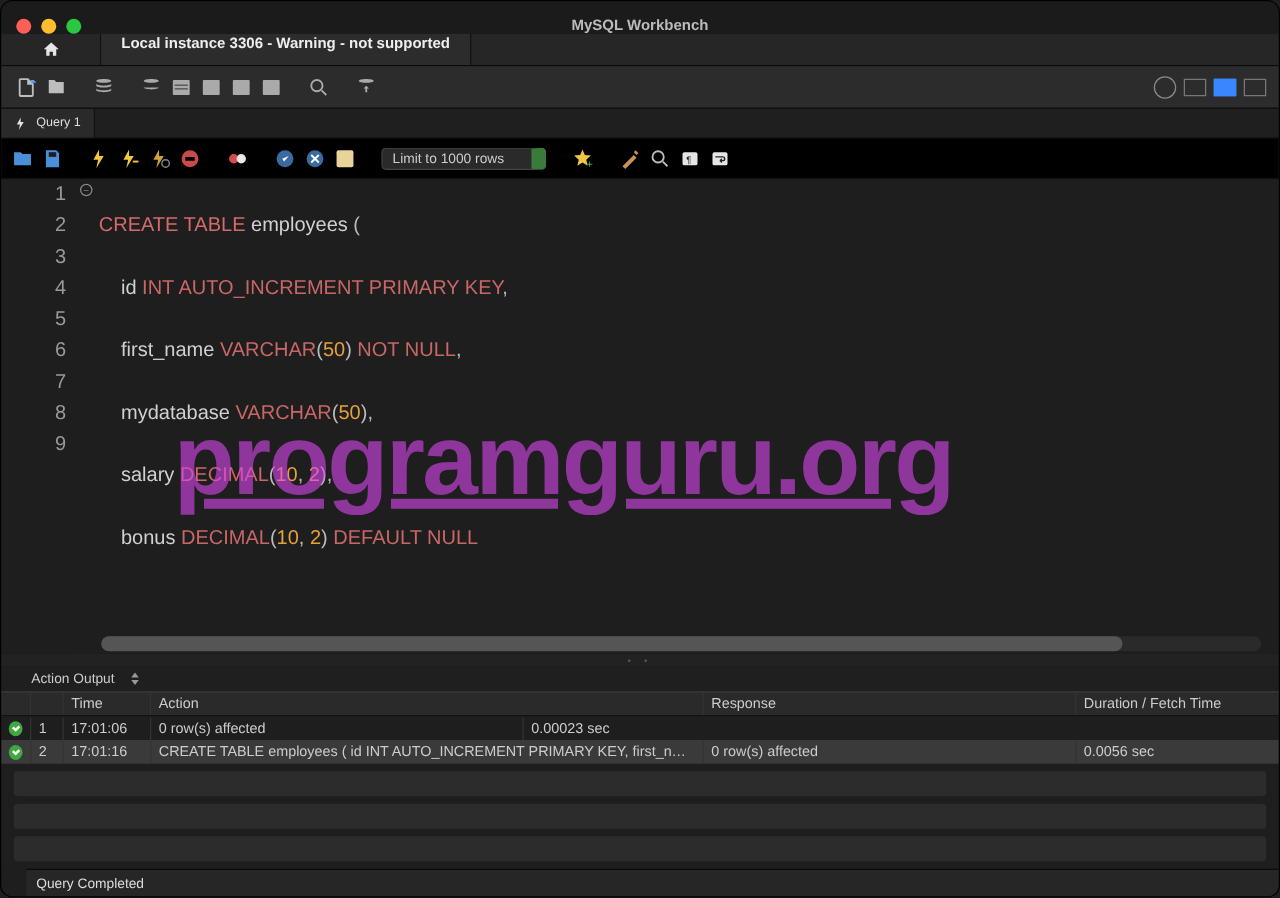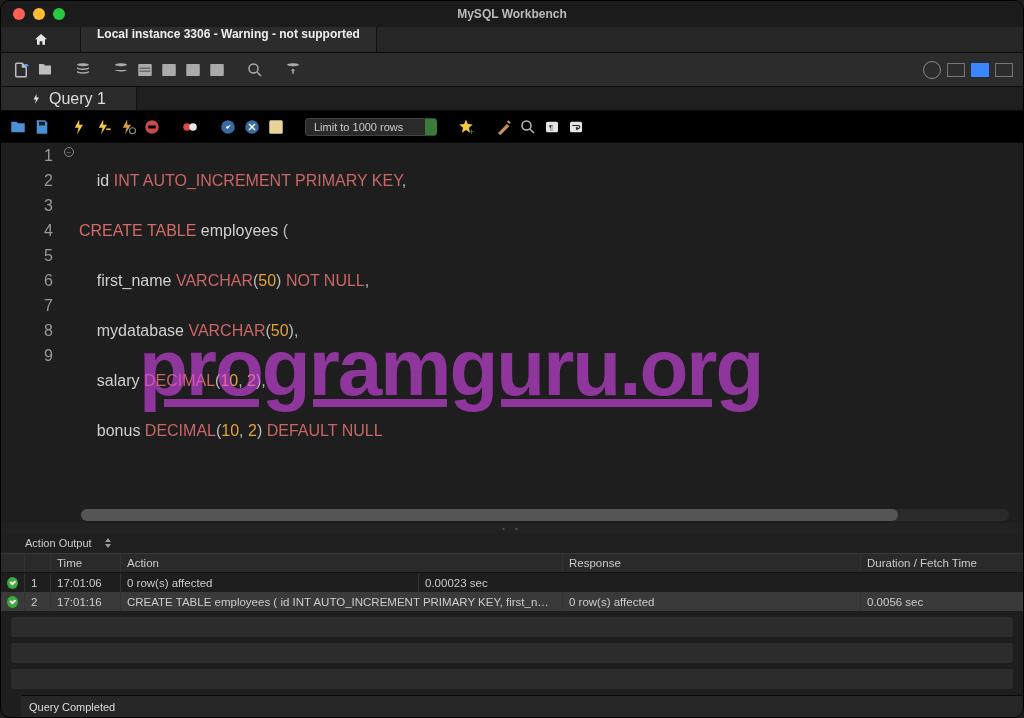--- a/index.html
+++ b/index.html
@@ -1,20 +1,20 @@
 <!DOCTYPE html>
 <html><head>
 <meta charset="utf-8">
 <style>
 * { box-sizing:border-box; margin:0; padding:0; font-family:-apple-system,"Helvetica Neue",Arial,sans-serif; }
 html,body { width:1024px; height:718px; background:#1e1e1e; color:#ccc; overflow:hidden; }
 .window { width:1024px; height:718px; background:#1e1e1e; border:1px solid #000; border-radius:10px; overflow:hidden; display:flex; flex-direction:column; position:relative; }
 
 
-.titlebar { height:26px; background:#1b1b1b; display:flex; align-items:center; position:relative; }
+.titlebar { height:26px; background:#1b1b1b; display:flex; align-items:flex-end; position:relative; }
 .traffic { display:flex; gap:8px; padding-left:12px; }
 .traffic span { width:12px; height:12px; border-radius:50%; display:block; }
 .tl-close { background:#ff5f57; } .tl-min { background:#febc2e; } .tl-max { background:#28c840; }
 .title { position:absolute; left:0; right:0; text-align:center; font-size:12px; font-weight:600; color:#bbb; }
 
 
 .tabs { height:26px; background:#262626; display:flex; border-bottom:1px solid #0a0a0a; }
 .home-tab { width:80px; display:flex; align-items:center; justify-content:center; border-right:1px solid #111; }
 .home-tab svg { width:16px; height:16px; }
 .conn-tab { padding:0 16px; display:flex; align-items:flex-start; font-size:12px; color:#eee; font-weight:600; border-right:1px solid #111; background:#2c2c2c; }
@@ -24,21 +24,21 @@
 .tb-group { display:flex; gap:4px; margin-right:18px; }
 .tb-icn { width:20px; height:20px; display:flex; align-items:center; justify-content:center; color:#a9a9a9; }
 .tb-icn svg { width:18px; height:18px; }
 .tb-right { margin-left:auto; display:flex; gap:6px; align-items:center; }
 .gear { width:18px; height:18px; border:1.5px solid #888; border-radius:50%; position:relative; }
 .pane-toggle { width:18px; height:14px; border:1px solid #777; }
 .pane-toggle.active { background:#3a86ff; border-color:#3a86ff; }
 
 
 .qtabs { height:24px; background:#1f1f1f; display:flex; border-bottom:1px solid #0a0a0a; }
-.qtab { padding:0 30px; display:flex; align-items:center; gap:6px; font-size:16px; color:#ddd; border-right:1px solid #111; background:#2a2a2a; }
+.qtab { padding:0 10px; display:flex; align-items:center; gap:6px; font-size:10px; color:#ddd; border-right:1px solid #111; background:#2a2a2a; }
 .qtab svg { width:12px; height:12px; }
 
 
 .ed-toolbar { height:32px; background:#000000; display:flex; align-items:center; padding:0 8px; gap:6px; border-bottom:1px solid #0a0a0a; }
 .ed-icn { width:18px; height:18px; display:flex; align-items:center; justify-content:center; }
 .ed-sep { width:8px; }
 .limit-select { background:#2a2a2a; color:#ccc; border:1px solid #444; font-size:11px; padding:2px 22px 2px 8px; border-radius:4px; border-right:12px solid #3a7a3a; }
 
 
 .editor { flex:1; display:flex; background:#1e1e1e; font-family:Menlo,Consolas,monospace; font-size:16px; line-height:25px; overflow:hidden; position:relative; }
@@ -292,22 +292,22 @@
         <div>6</div>
       <div>7</div>
         <div>8</div>
         <div>9</div>
     </div>
     <div class="marker-col">
 
       <div class="fold">−</div>
     </div>
     <div class="code">
+<div><span class="kw">CREATE</span> <span class="kw">TABLE</span> <span class="id">employees</span> <span class="punct">(</span></div>
 <div>    <span class="id">id</span> <span class="typ">INT</span> <span class="typ">AUTO_INCREMENT</span> <span class="typ">PRIMARY</span> <span class="typ">KEY</span><span class="punct">,</span></div>
-<div><span class="kw">CREATE</span> <span class="kw">TABLE</span> <span class="id">employees</span> <span class="punct">(</span></div>
 <div>    <span class="id">first_name</span> <span class="typ">VARCHAR</span><span class="punct">(</span><span class="num">50</span><span class="punct">)</span> <span class="typ">NOT</span> <span class="typ">NULL</span><span class="punct">,</span></div>
 <div>    <span class="id">mydatabase</span> <span class="typ">VARCHAR</span><span class="punct">(</span><span class="num">50</span><span class="punct">)</span><span class="punct">,</span></div>
 <div>    <span class="id">salary</span> <span class="typ">DECIMAL</span><span class="punct">(</span><span class="num">10</span><span class="punct">,</span> <span class="num">2</span><span class="punct">)</span><span class="punct">,</span></div>
 <div>    <span class="id">bonus</span> <span class="typ">DECIMAL</span><span class="punct">(</span><span class="num">10</span><span class="punct">,</span> <span class="num">2</span><span class="punct">)</span> <span class="typ">DEFAULT</span> <span class="typ">NULL</span></div>
 
 
       <div class="watermark">programguru.org</div>
     </div>
     <div class="hscroll">
         <div class="thumb"></div>

